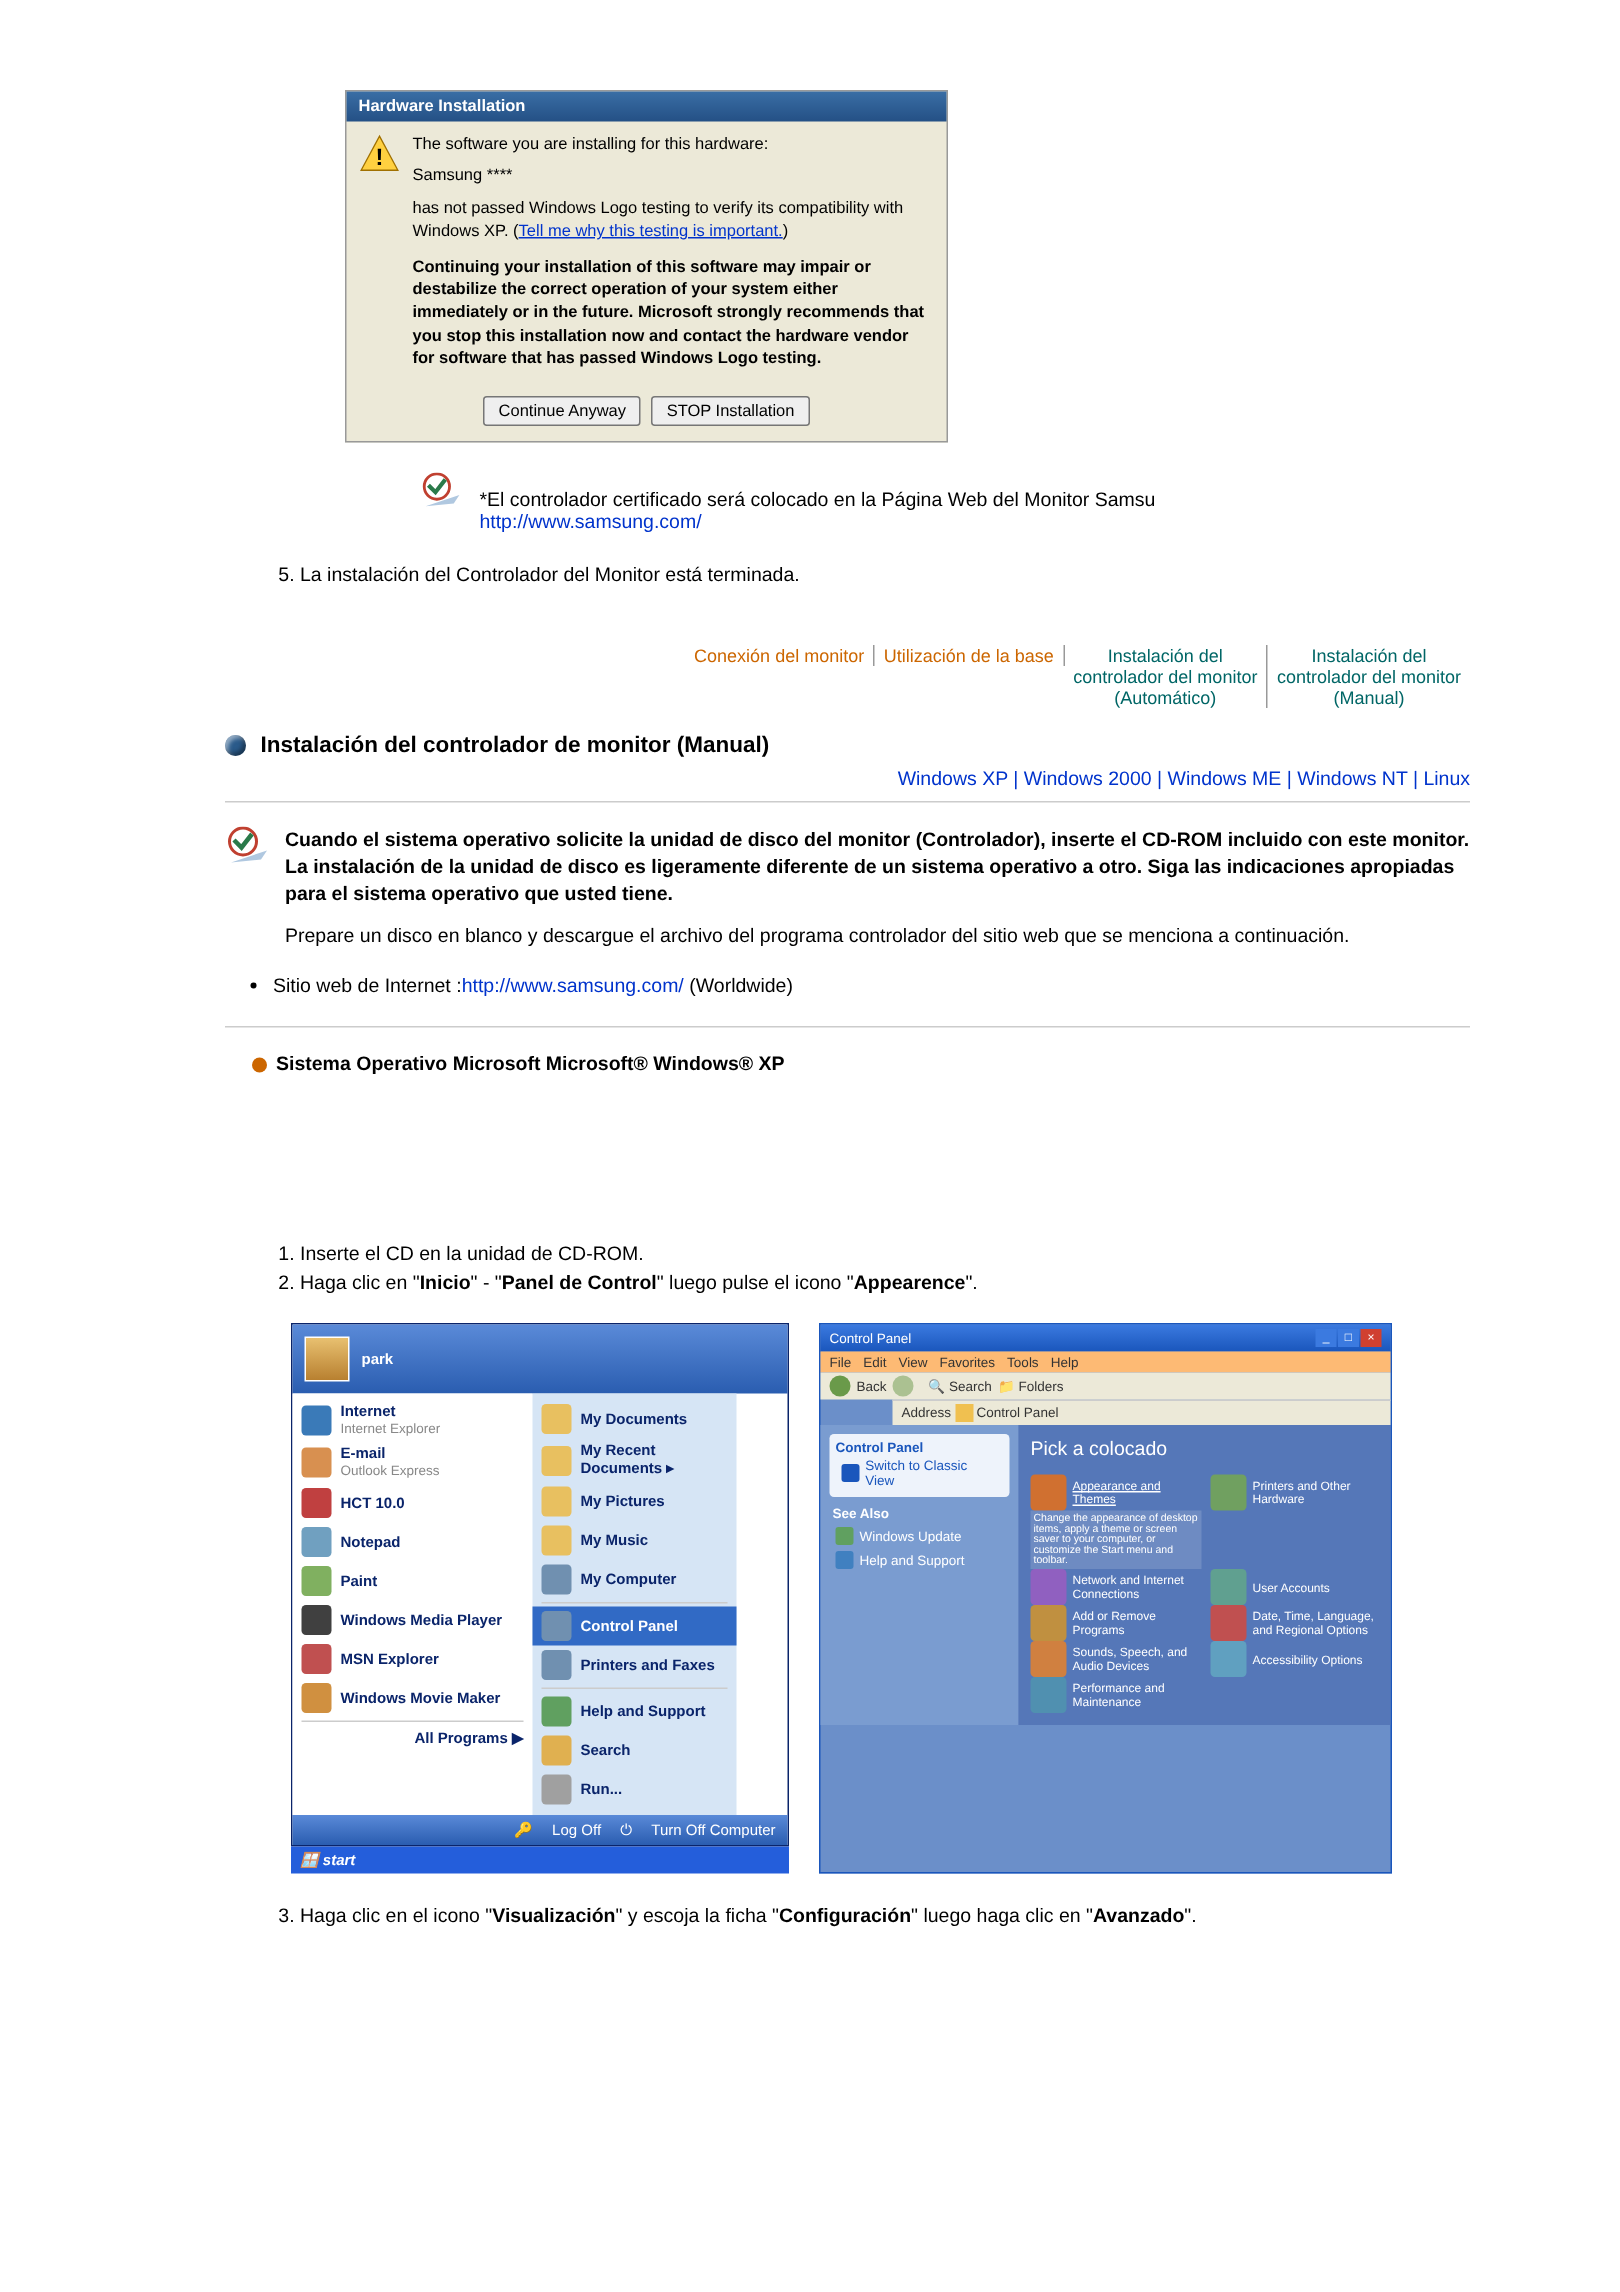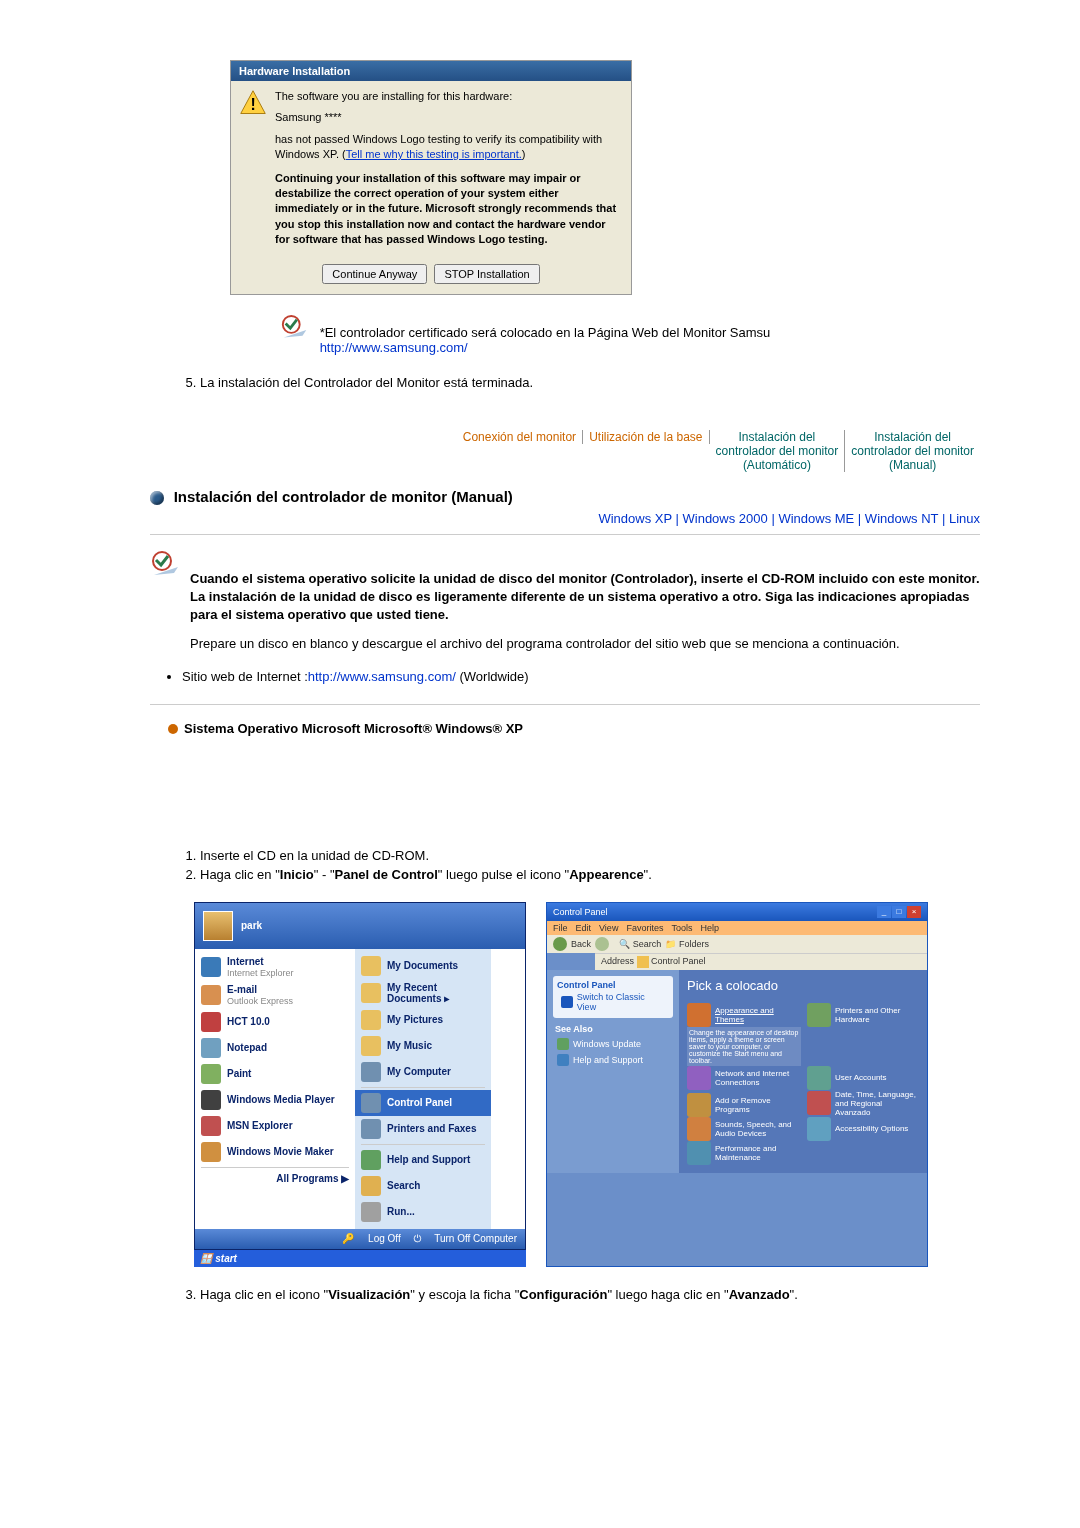--- a/index.html
+++ b/index.html
@@ -119,21 +119,21 @@
 .info-block {
   display: flex;
   margin: 16px 0;
   font-size: 13px;
 }
 .info-icon {
   width: 32px;
   flex-shrink: 0;
   margin-right: 8px;
 }
-.info-text { flex: 1; line-height: 1.4; margin-top: 19px; }
+.info-text { flex: 1; line-height: 1.4; }
 .info-text .bold { font-weight: bold; }
 
 ul.dot { margin: 10px 0; padding-left: 32px; }
 ul.dot li { margin-bottom: 4px; }
 .indent-links {
   margin-left: 170px;
   font-size: 13px;
   line-height: 1.5;
 }
 
@@ -551,21 +551,21 @@
               <div class="cp-cat">
                 <span class="cp-cat-ico" style="background:#60a090"></span>
                 <span>User Accounts</span>
               </div>
               <div class="cp-cat">
                 <span class="cp-cat-ico" style="background:#c09040"></span>
                 <span>Add or Remove Programs</span>
               </div>
               <div class="cp-cat">
                 <span class="cp-cat-ico" style="background:#c05050"></span>
-                <span>Date, Time, Language, and Regional Avanzado</span>
+                <span>Date, Time, Language, and Regional Options</span>
               </div>
               <div class="cp-cat">
                 <span class="cp-cat-ico" style="background:#d08040"></span>
                 <span>Sounds, Speech, and Audio Devices</span>
               </div>
               <div class="cp-cat">
                 <span class="cp-cat-ico" style="background:#60a0c0"></span>
                 <span>Accessibility Options</span>
               </div>
               <div class="cp-cat">

